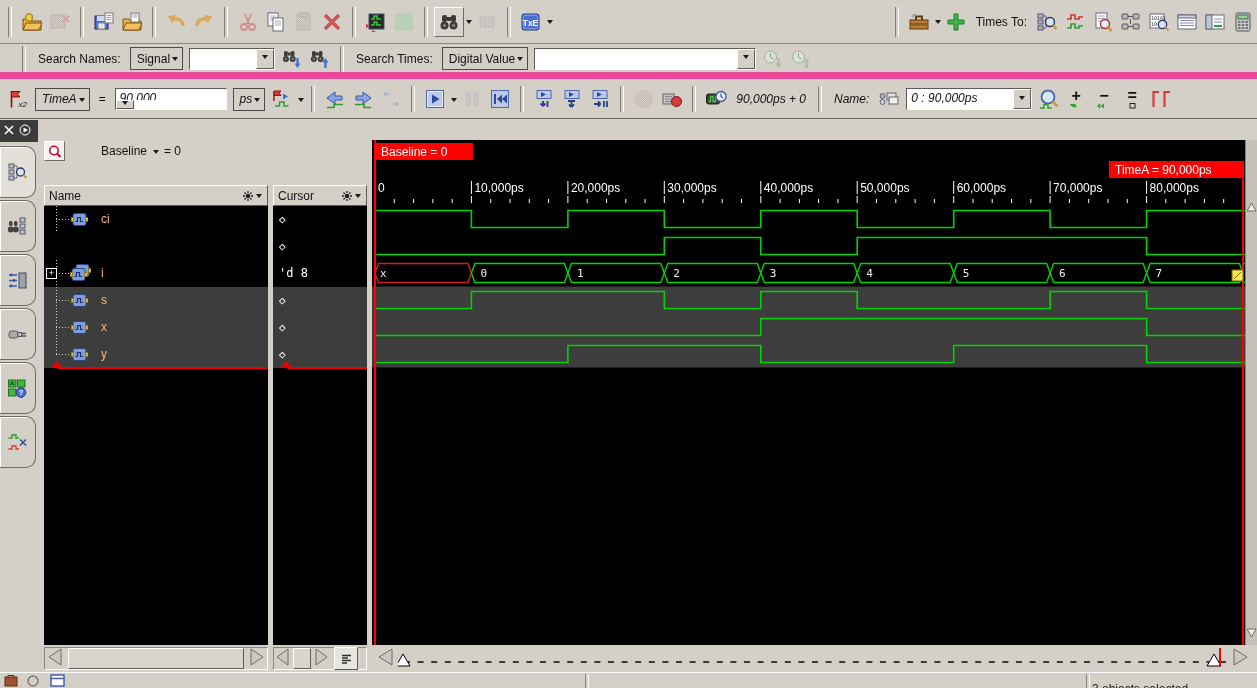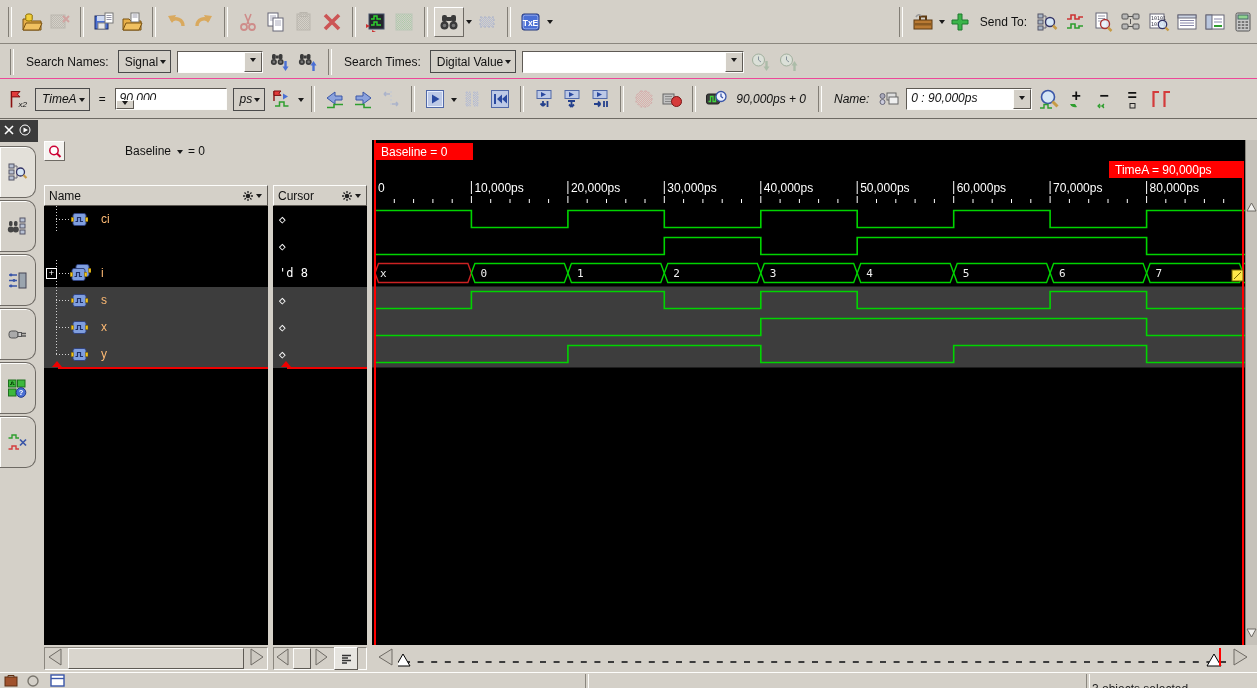--- a/index.html
+++ b/index.html
@@ -1,19 +1,19 @@
 <!DOCTYPE html>
 <html><head>
 <meta charset="utf-8">
 <style>
   html,body{margin:0;padding:0;width:1257px;height:688px;overflow:hidden;
     font-family:"Liberation Sans",sans-serif;background:#d4d0c8;font-size:12px;color:#111;}
   .tb{position:absolute;left:0;width:1257px;display:flex;align-items:center;background:#d4d0c8;box-sizing:border-box;}
   #tb1{top:0;height:44px;border-bottom:1px solid #8a867e;padding-left:2px;}
-  #tb2{top:45px;height:34px;border-bottom:1px solid #ec4899;padding-left:4px;}
+  #tb2{top:45px;height:34px;border-bottom:7px solid #ec4899;padding-left:16px;}
   #tb3{top:80px;height:39px;border-bottom:1px solid #6e6a64;padding-left:4px;font-style:italic;}
   .tbtn{display:inline-flex;align-items:center;justify-content:center;width:28px;height:28px;flex:none;}
   .tbtn.raised{border:1px solid;border-color:#fff #6e6a64 #6e6a64 #fff;background:#d9d5cd;}
   .tbtn.dis{opacity:.7;}
   .ddwrap{display:inline-flex;align-items:center;flex:none;}
   .dtri{width:0;height:0;border:3.5px solid transparent;border-top:4.5px solid #1a1a1a;margin:4px 1px 0 2px;flex:none;}
   .sep{width:2px;height:30px;margin:0 6px;border-left:1px solid #827e76;border-right:1px solid #fdfdfb;flex:none;}
   #tb2 .sep,#tb3 .sep{height:26px;}
   .spring{flex:1;}
   .tlabel{margin:0 6px;white-space:nowrap;flex:none;}
@@ -239,21 +239,21 @@
       </span>
       <span class="dtri"></span>
     </span>
     <span class="ddwrap">
       <span class="tbtn">
         <svg width="22" height="22" viewBox="0 0 22 22">
           <path d="M9 3 h4 v6 h6 v4 h-6 v6 H9 v-6 H3 V9 h6z" fill="#3cb44a" stroke="#1e7a2e"></path>
         </svg>
       </span>
     </span>
-    <span class="tlabel">Send To:</span>
+    <span class="tlabel">Times To:</span>
     <span class="ddwrap">
       <span class="tbtn">
         <svg width="22" height="22" viewBox="0 0 22 22">
           <rect x="2" y="3" width="5" height="4" fill="#aab6c6" stroke="#556"></rect>
           <rect x="2" y="9" width="5" height="4" fill="#aab6c6" stroke="#556"></rect>
           <rect x="2" y="15" width="5" height="4" fill="#aab6c6" stroke="#556"></rect>
           <path d="M7 5 h3 v12 h-3 M10 11 h3" stroke="#667" fill="none"></path>
           <circle cx="14" cy="11" r="4.5" fill="#d6e6f5" stroke="#336" stroke-width="1.4"></circle>
           <path d="M17 14.5 l3.5 3.5" stroke="#c79b46" stroke-width="2.5"></path>
         </svg>
@@ -692,21 +692,21 @@
       </div>
     </div>
 
   <div class="bl-row" style="top:21px">
     <span class="mbtn">
         <svg width="16" height="15">
           <circle cx="7" cy="6.5" r="4.2" fill="#fff" stroke="#c03" stroke-width="1.5"></circle>
           <path d="M10 9.5 l3.5 3.5" stroke="#c03" stroke-width="2"></path>
         </svg>
       </span>
-    <span style="margin-left:56px">Baseline</span>
+    <span style="margin-left:32px">Baseline</span>
     <span class="dtri"></span>
     <span>= 0</span>
   </div>
 
   <div class="col-header" style="left:44px;top:65px;width:224px">
     <span>Name</span>
     <span class="hdr-tools">
       <svg width="12" height="12">
           <path d="M6 1 v2 M6 9 v2 M1 6 h2 M9 6 h2 M2.5 2.5 l1.4 1.4 M8.1 8.1 l1.4 1.4 M9.5 2.5 L8.1 3.9 M3.9 8.1 L2.5 9.5" stroke="#222" stroke-width="1.3"></path>
           <circle cx="6" cy="6" r="2.3" fill="#222"></circle>

